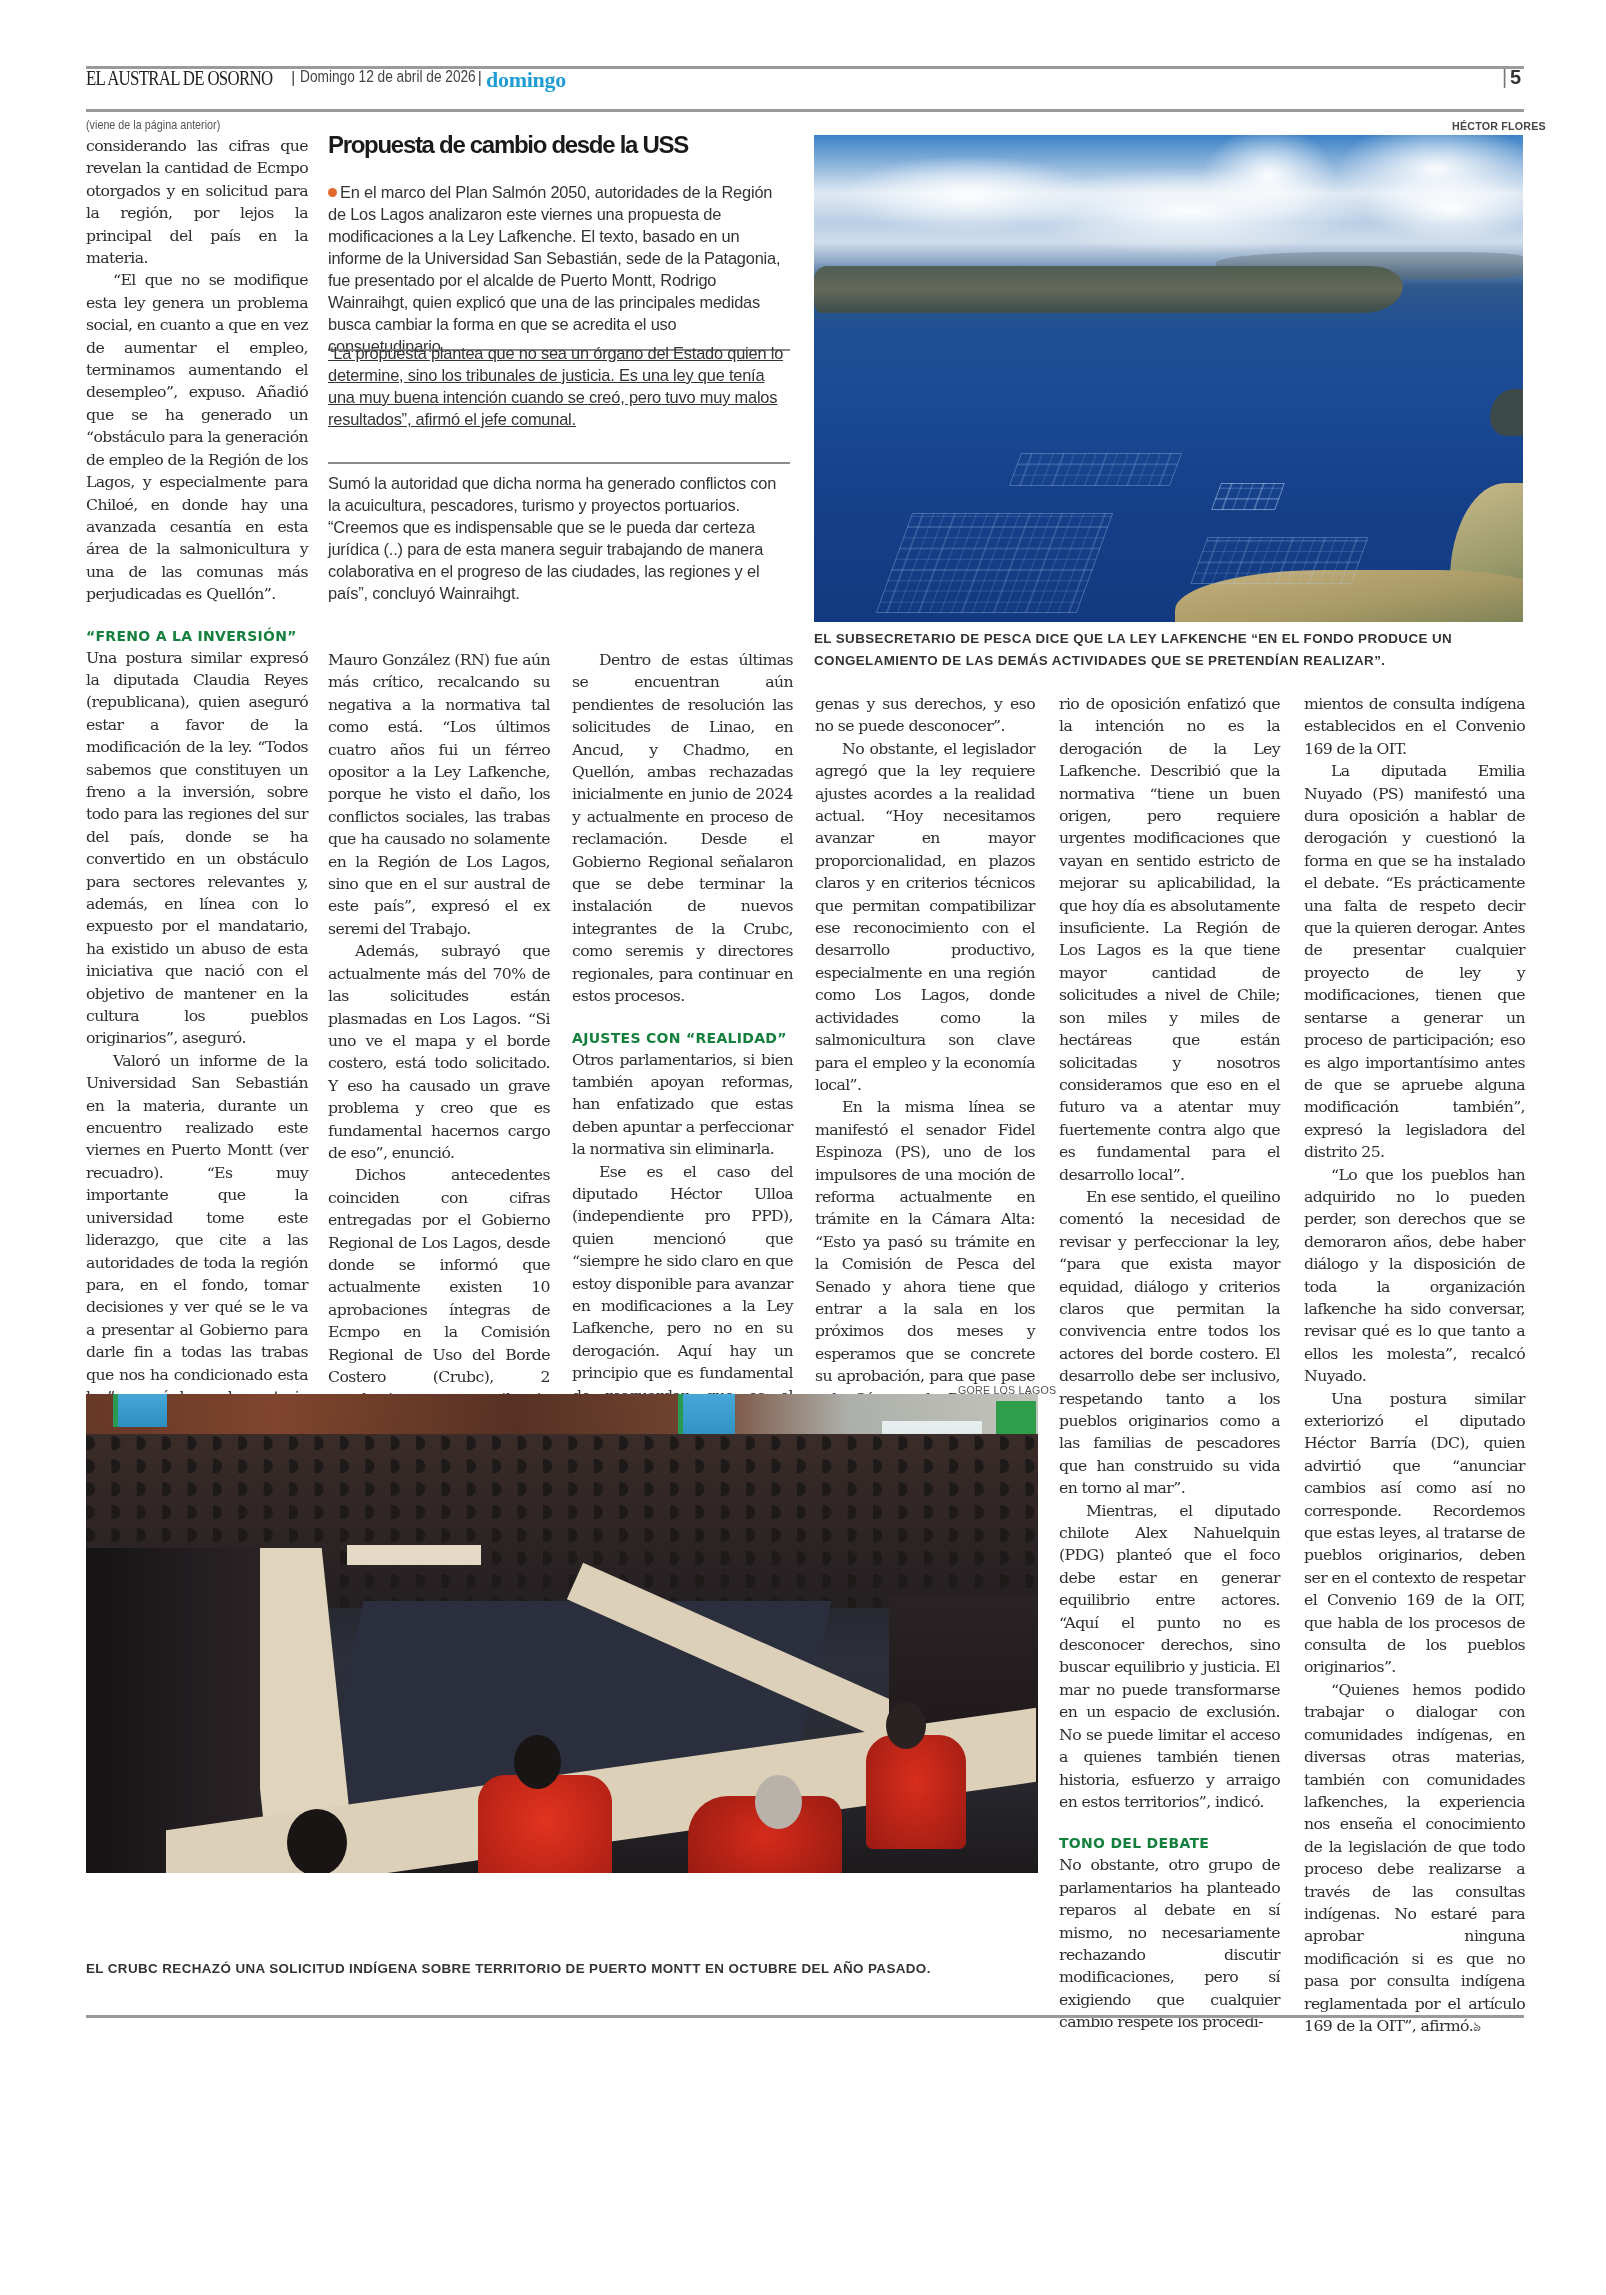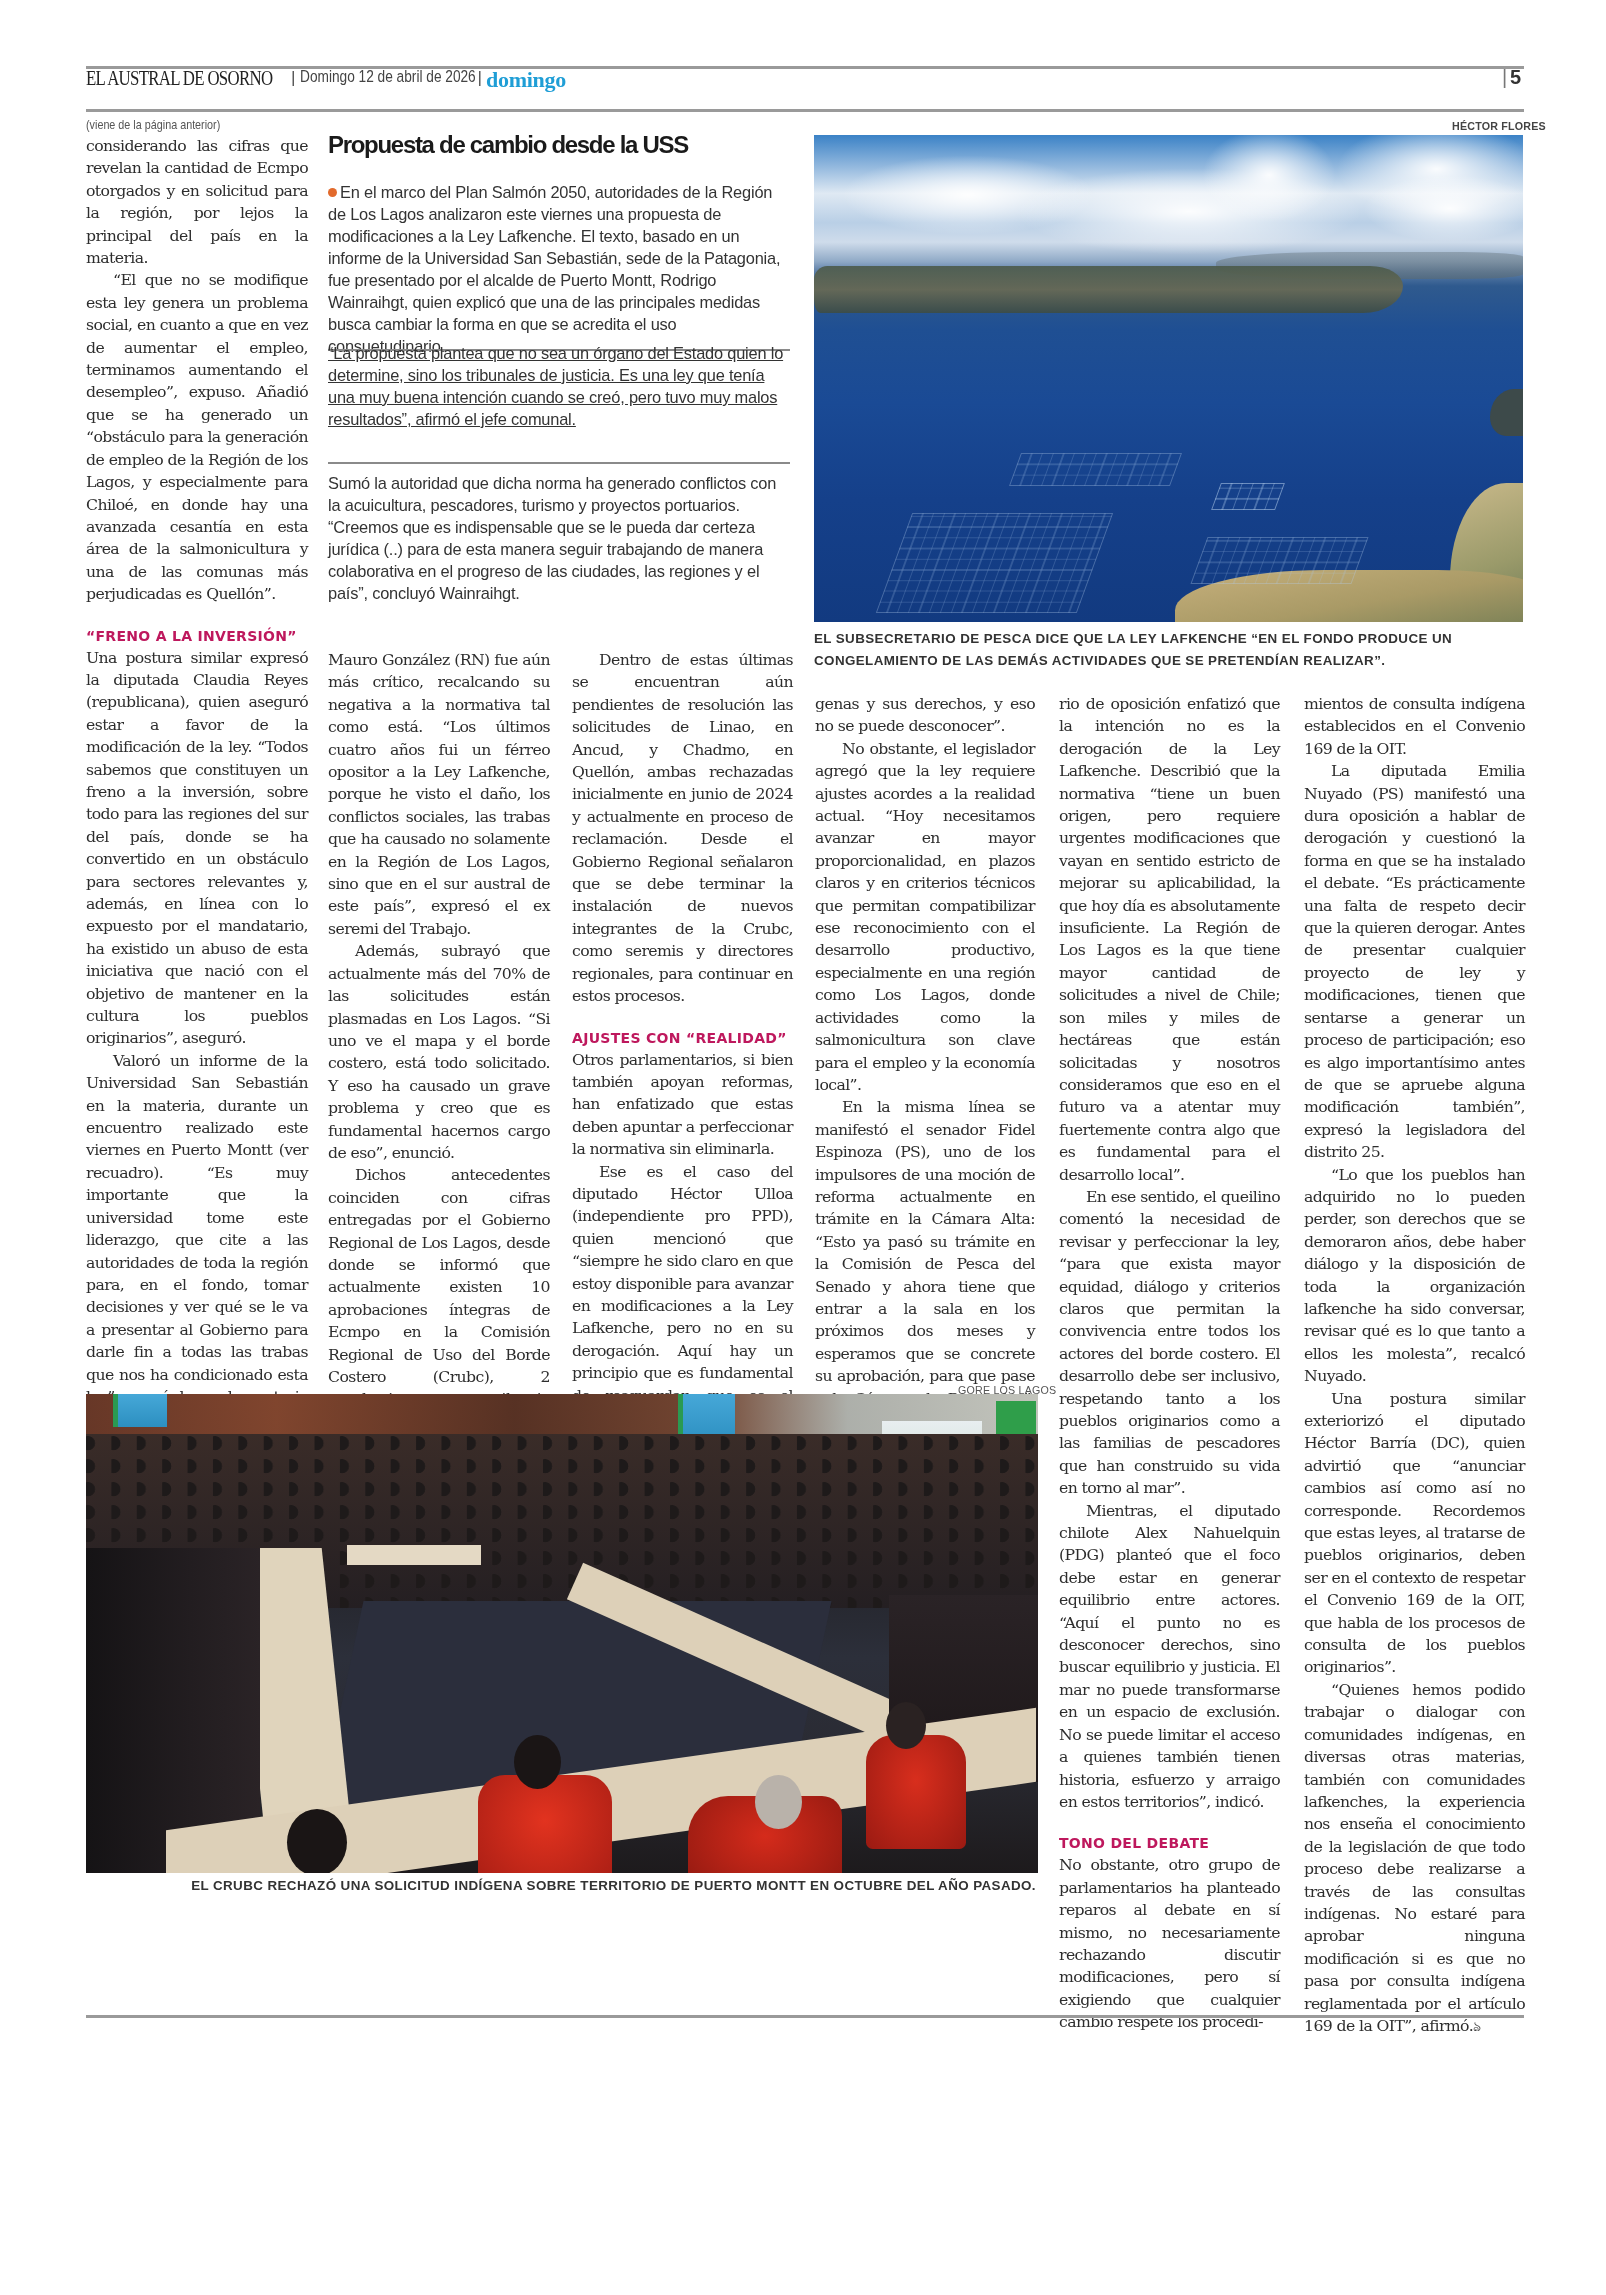--- a/index.html
+++ b/index.html
@@ -17,21 +17,21 @@
   .mh-section { font-family: "Liberation Serif", serif; font-weight: bold; font-size: 22px; color: #1f9ed6; letter-spacing: -0.3px; }
   .page-num { position: absolute; left: 1502px; top: 66px; font-family: "Liberation Sans", sans-serif; font-weight: bold; font-size: 20px; color: #333; }
   .page-num .bar { font-weight: normal; color: #777; margin-right: 2.7px; }
 
   .cont-note { position: absolute; left: 86px; top: 118px; font-family: "Liberation Sans", sans-serif; font-size: 12.7px; color: #555; transform: scaleX(0.85); transform-origin: left; white-space: nowrap; }
 
   
   .col { position: absolute; font-family: "DejaVu Serif", serif; font-size: 15.7px; line-height: 22.4px; color: #2d2d2d; text-align: justify; hyphens: auto; letter-spacing: -0.6px; }
   .col p { text-indent: 0; }
   .col p.ind { text-indent: 27px; }
-  .col .subhead { font-family: "DejaVu Sans", sans-serif; font-weight: bold; font-size: 14px; color: #be185d; letter-spacing: 0.3px; line-height: 22px; text-align: left; }
+  .col .subhead { font-family: "DejaVu Sans", sans-serif; font-weight: bold; font-size: 14px; color: #15803d; letter-spacing: 0.3px; line-height: 22px; text-align: left; }
   .col .gap { height: 19px; }
 
   
   .box-title { position: absolute; left: 328px; top: 131px; font-family: Liberation Sans, sans-serif; font-weight: bold; font-size: 24px; color: #1a1a1a; letter-spacing: -1.3px; white-space: nowrap; }
   .box-text { position: absolute; left: 328px; width: 462px; font-family: "Liberation Sans", sans-serif; font-size: 16.4px; line-height: 22px; color: #333; letter-spacing: -0.2px; }
   .box-text .dot { display: inline-block; width: 9.4px; height: 9.4px; border-radius: 50%; background: #e26a2c; margin-right: 2.7px; vertical-align: 0.7px; }
 
   
   .credit { position: absolute; font-family: "Liberation Sans", sans-serif; font-size: 10.7px; font-weight: bold; color: #444; letter-spacing: 0.2px; white-space: nowrap; }
   .credit.light { font-weight: normal; color: #555; }
@@ -178,16 +178,16 @@
   <div class="people-r"></div>
   <div class="table-b"></div>
   <div class="red1"></div>
   <div class="red3"></div>
   <div class="red2"></div>
   <div class="head" style="left:428px; top:341px; width:47px; height:54px;"></div>
   <div class="head" style="left:201px; top:415px; width:60px; height:67px;"></div>
   <div class="head" style="left:800px; top:308px; width:40px; height:47px; background:#2a2222;"></div>
   <div class="head" style="left:669px; top:381px; width:47px; height:54px; background:#b9b2aa;"></div>
 </div>
-<div class="caption" style="left:86px; top:1875px; width:950px;text-align:right;">EL CRUBC RECHAZÓ UNA SOLICITUD INDÍGENA SOBRE TERRITORIO DE PUERTO MONTT EN OCTUBRE DEL AÑO PASADO.</div>
+<div class="caption" style="left:86px; top:1958px; width:950px;">EL CRUBC RECHAZÓ UNA SOLICITUD INDÍGENA SOBRE TERRITORIO DE PUERTO MONTT EN OCTUBRE DEL AÑO PASADO.</div>
 
 <div class="rule" style="left:86px; top:2015px; width:1438px;"></div>
 
 
 </body></html>

